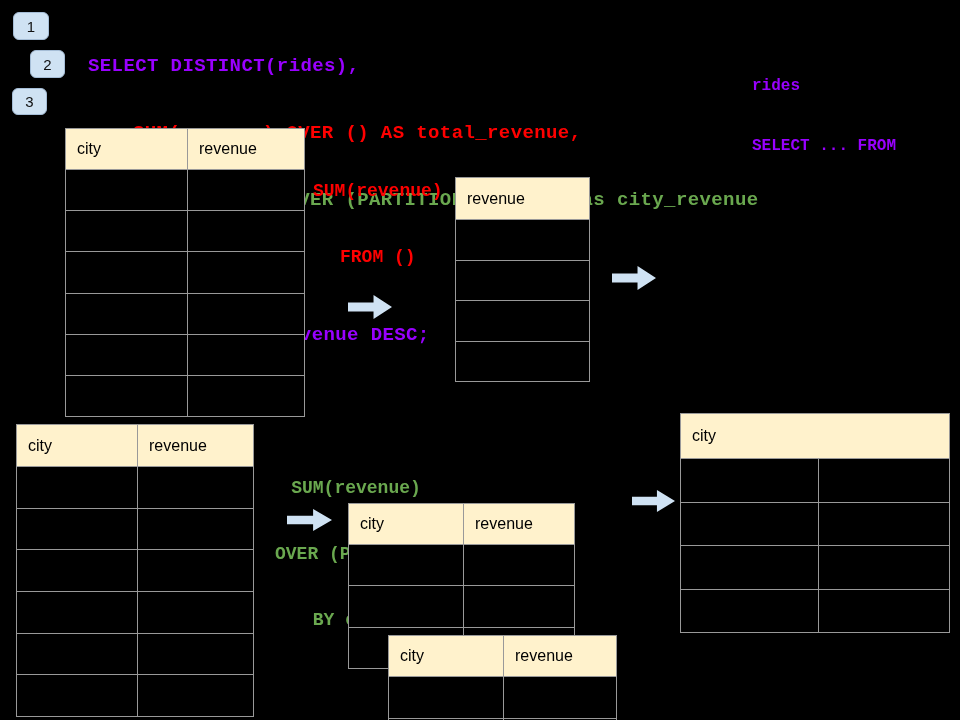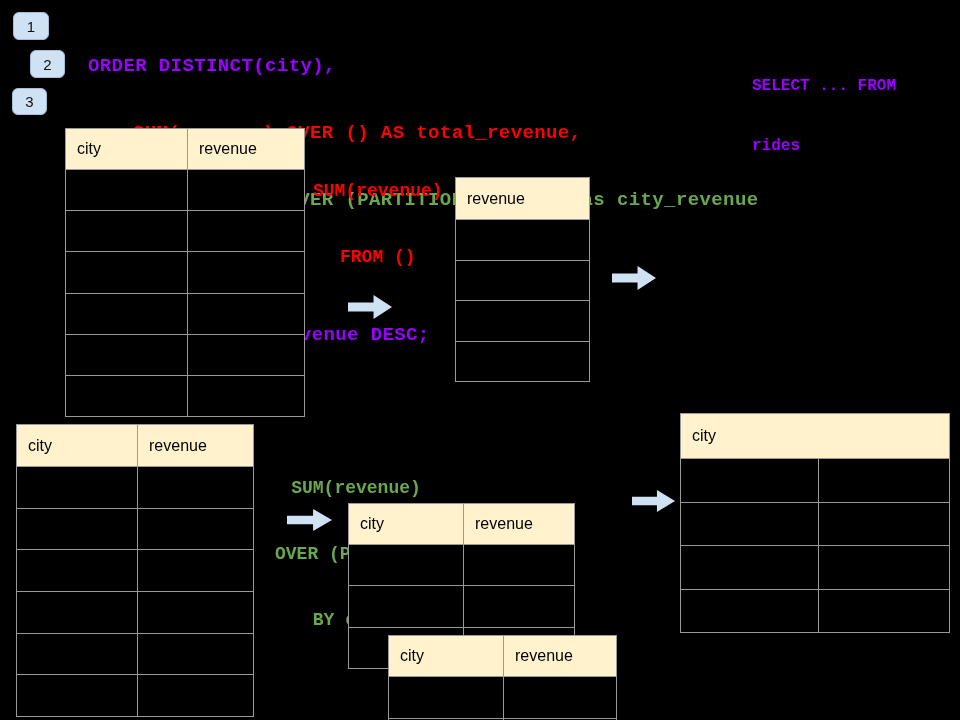--- a/index.html
+++ b/index.html
@@ -97,30 +97,30 @@
 </head>
 <body>
 
 <div class="canvas">
 
   <div class="badge badge1">1</div>
   <div class="badge badge2">2</div>
   <div class="badge badge3">3</div>
 
   <div class="sql">
-    <div class="purple">ORDER DISTINCT(city),</div>
+    <div class="purple">SELECT DISTINCT(rides),</div>
     <div class="red ind1">SUM(revenue) OVER () AS total_revenue,</div>
     <div class="green ind1">SUM(revenue) OVER (PARTITION BY city) as city_revenue</div>
     <div class="purple ind2">FROM rides</div>
     <div class="purple ind2">ORDER by city_revenue DESC;</div>
   </div>
 
   <div class="side-note">
+    <div>rides</div>
     <div>SELECT ... FROM</div>
-    <div>rides</div>
   </div>
 
   <div class="tbl t1">
     <div class="thead">
       <div class="th c1">city</div>
       <div class="th c2">revenue</div>
     </div>
     <div class="trow">
         <div class="td c1"></div>
         <div class="td c2"></div>

